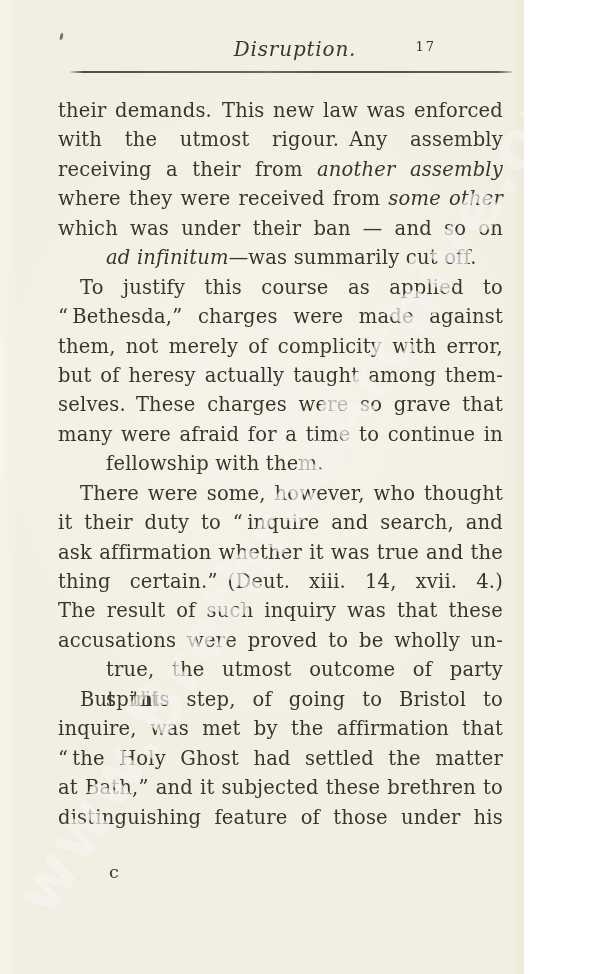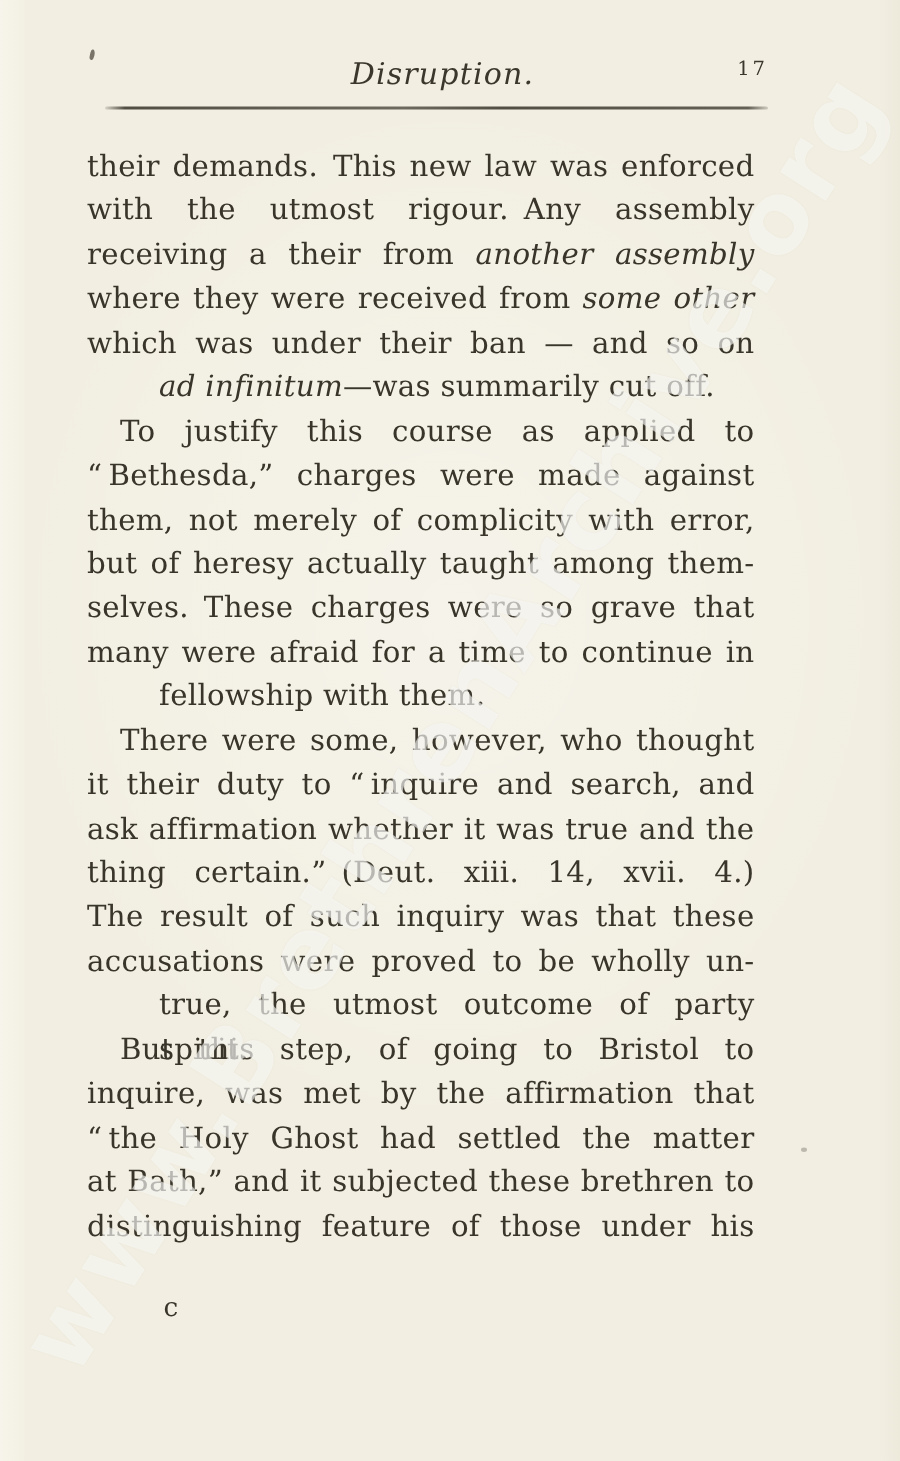--- a/index.html
+++ b/index.html
@@ -1,20 +1,20 @@
 <!DOCTYPE html>
 <html><head>
 <meta charset="utf-8">
 <style>
   html, body { margin: 0; padding: 0; }
   body { width: 600px; height: 974px; overflow: hidden; }
 
   .page {
     position: relative;
-    width: 600px;
+    width: 524px;
     height: 974px;
     background-color: #f2efe2;
     background-image:
       radial-gradient(ellipse 420px 500px at 50% 42%, rgba(255,255,255,0.28), rgba(255,255,255,0) 70%),
       linear-gradient(90deg, #f7f5eb 0px, rgba(242,239,226,0) 18px),
       linear-gradient(270deg, #edeadc 0px, rgba(242,239,226,0) 14px);
     font-family: "DejaVu Serif", "Liberation Serif", serif;
     color: #37332a;
     overflow: hidden;
   }

